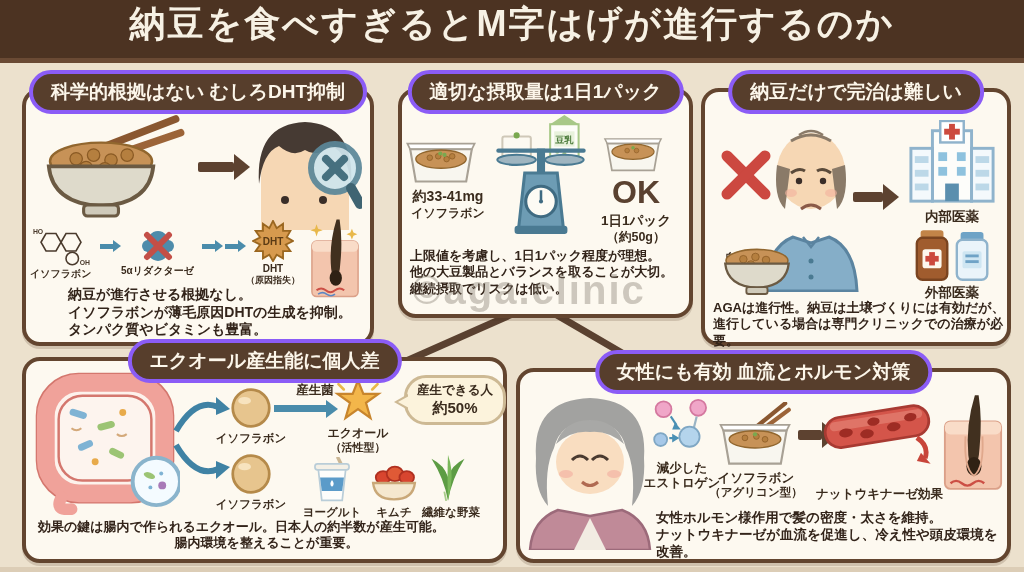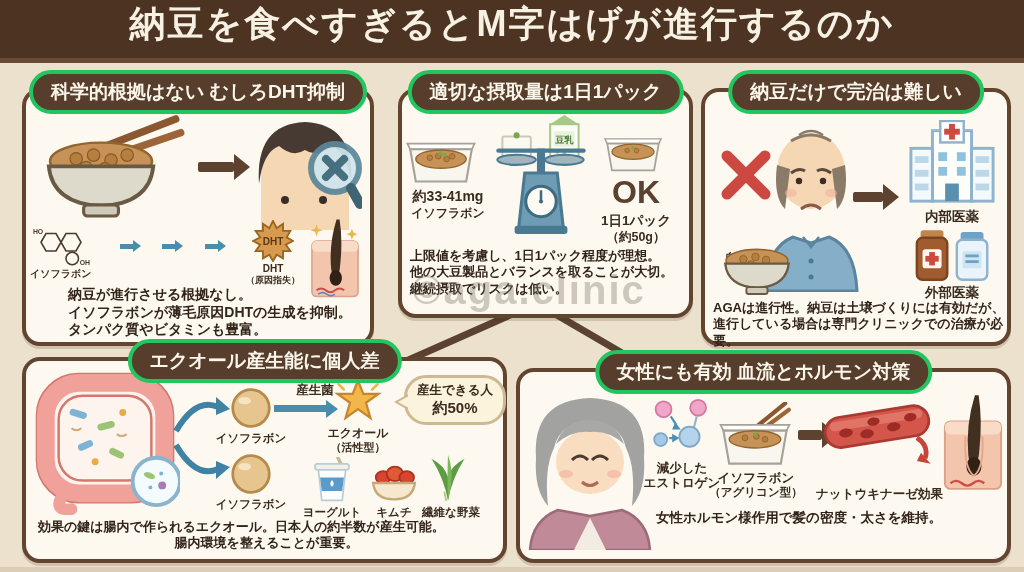--- a/index.html
+++ b/index.html
@@ -8,21 +8,21 @@
   
   .titlebar{position:absolute;left:0;top:0;width:100%;height:58px;background:#4c3322;
             border-bottom:5px solid #6a4a34;display:flex;align-items:flex-start;justify-content:center;z-index:5;}
   .titlebar .t{color:#f7f1e4;font-size:36px;font-weight:bold;letter-spacing:2px;white-space:nowrap;}
   
   .connector{position:absolute;left:388px;top:298px;z-index:1;}
   
   .panel{position:absolute;background:#fdf9f0;border:4px solid #63452f;border-radius:18px;
          box-shadow:0 3px 0 rgba(80,50,30,.18);z-index:2;}
   .pill{position:absolute;top:-22px;left:50%;transform:translateX(-50%);background:#573e2c;color:#fcf6ea;
-        font-weight:bold;font-size:19px;padding:5px 18px;border-radius:26px;border:4px solid #22c55e;
+        font-weight:bold;font-size:19px;padding:5px 18px;border-radius:26px;border:4px solid #8b5cf6;
         white-space:nowrap;z-index:3;}
   .abs{position:absolute;}
   .lbl{position:absolute;font-weight:bold;text-align:center;white-space:nowrap;color:#3a2b1d;}
   .body-txt{position:absolute;font-weight:bold;color:#33241a;line-height:1.25;}
   
   .barrow{position:relative;width:36px;height:10px;background:#5d4230;border-radius:2px;flex:none;}
   .barrow:after{content:"";position:absolute;left:100%;top:50%;transform:translateY(-50%);
         border-left:16px solid #5d4230;border-top:13px solid transparent;border-bottom:13px solid transparent;}
   .blarrow{position:relative;width:13px;height:5px;background:#4a8cab;flex:none;margin:0 1px 14px;}
   .blarrow:after{content:"";position:absolute;left:100%;top:50%;transform:translateY(-50%);
@@ -95,20 +95,30 @@
         <svg width="58" height="40" viewBox="0 0 92 64">
           <text x="1" y="13" font-size="11" font-weight="bold" fill="#4a3a2c">HO</text>
           <polygon points="14,26 22,12 38,12 46,26 38,40 22,40" fill="none" stroke="#4a3a2c" stroke-width="2.5"></polygon>
           <polygon points="46,26 54,12 70,12 78,26 70,40 54,40" fill="none" stroke="#4a3a2c" stroke-width="2.5"></polygon>
           <circle cx="64" cy="52" r="10" fill="none" stroke="#4a3a2c" stroke-width="2.5"></circle>
           <text x="76" y="62" font-size="11" font-weight="bold" fill="#4a3a2c">OH</text>
         </svg>
         <div class="cl">イソフラボン</div>
       </div>
       <div class="blarrow"></div>
+      <div class="chemstack">
+        <svg width="34" height="34" viewBox="0 0 34 34">
+          <circle cx="7" cy="17" r="6" fill="#4e8cab"></circle>
+            <circle cx="27" cy="17" r="6" fill="#4e8cab"></circle>
+          <ellipse cx="17" cy="17" rx="12" ry="15" fill="#4e8cab"></ellipse>
+          <line x1="6" y1="6" x2="28" y2="28" stroke="#c44f47" stroke-width="6" stroke-linecap="round"></line>
+          <line x1="28" y1="6" x2="6" y2="28" stroke="#c44f47" stroke-width="6" stroke-linecap="round"></line>
+        </svg>
+        <div class="cl">5αリダクターゼ</div>
+      </div>
       <div class="blarrow"></div>
       <div class="blarrow"></div>
       <div class="chemstack">
         <svg width="42" height="42" viewBox="0 0 46 46">
           <polygon points="45,23 37,27 42,34 34,34 34,42 27,38 23,45 19,38 12,42 12,34 4,34 9,27 1,23 9,19 4,12 12,12 12,4 19,9 23,1 27,9 34,4 34,12 42,12 38,19" fill="#d79a4e" stroke="#9a661f" stroke-width="2"></polygon>
           <text x="23" y="27" text-anchor="middle" font-size="11" font-weight="bold" fill="#5a3a14">DHT</text>
         </svg>
         <div class="cl">DHT</div>
         <div class="cl2">（原因指失）</div>
       </div>
@@ -426,18 +436,19 @@
       <rect x="2" y="30" width="60" height="72" rx="6" fill="#f3c5ad" stroke="#dba088" stroke-width="2"></rect>
       <rect x="2" y="30" width="60" height="14" rx="6" fill="#f9dcc8"></rect>
       <path d="M34 2 Q24 34 27 66 Q28 76 33 80 Q38 76 39 58 Q42 28 38 2 Z" fill="#41301f"></path>
       <ellipse cx="33" cy="78" rx="8" ry="10" fill="#2f2114"></ellipse>
       <path d="M24 46 Q22 80 33 88 Q44 80 42 46" stroke="#e0a88c" stroke-width="2" fill="none"></path>
       <path d="M8 96 q6 -5 12 0 q6 5 12 0 q6 -5 12 0" stroke="#cc4f45" stroke-width="2.5" fill="none"></path>
     </svg>
 
     <div class="body-txt" style="left:136px;top:138px;right:6px;font-size:13.5px;">
       <div>女性ホルモン様作用で髪の密度・太さを維持。</div>
+      <div>ナットウキナーゼが血流を促進し、冷え性や頭皮環境を改善。</div>
     </div>
   </div>
 
   <div class="wm">©aga.clinic</div>
   <div class="bottomstrip"></div>
 </div>
 
 </body></html>

